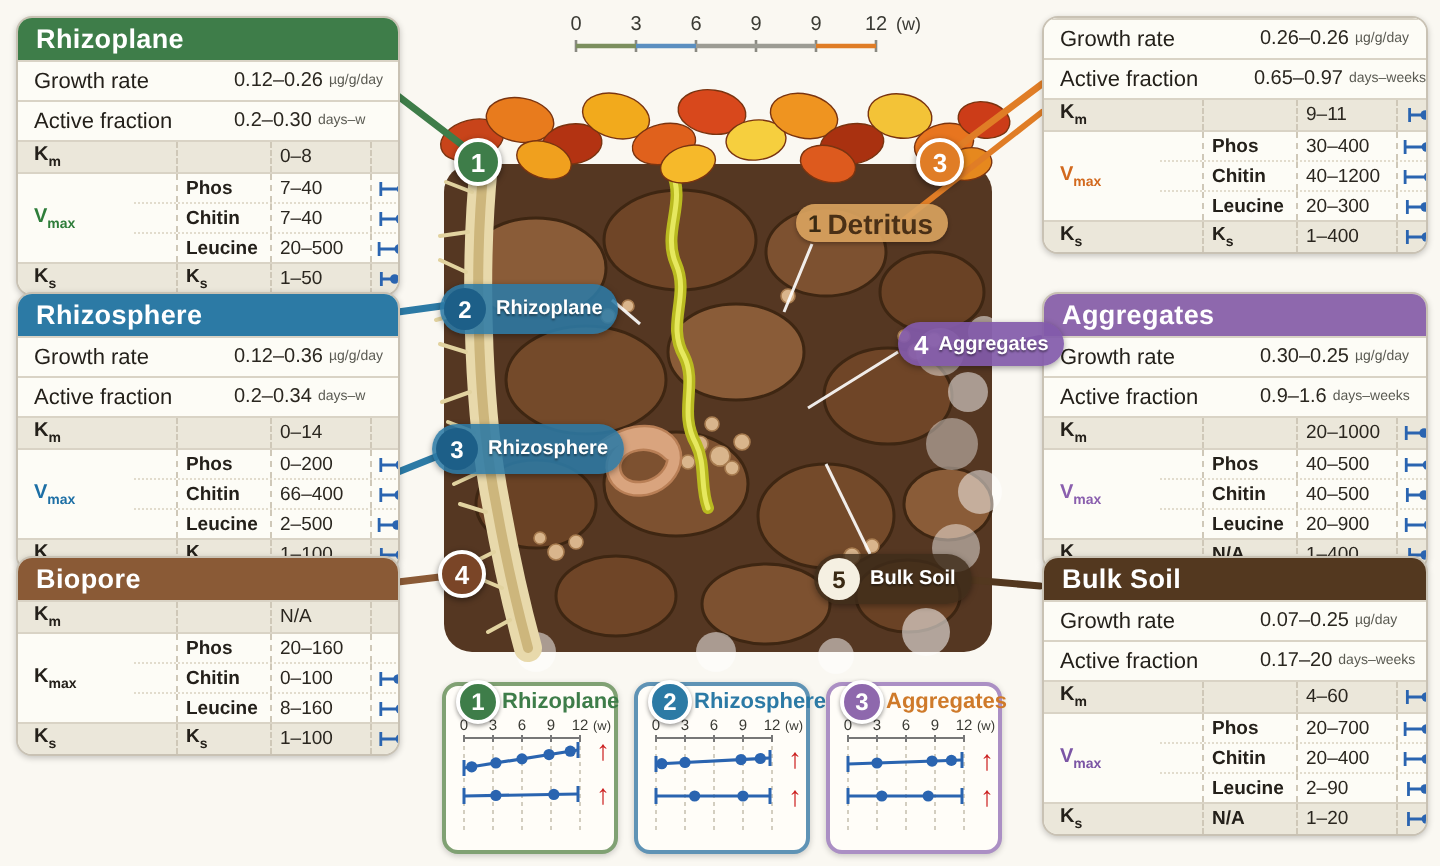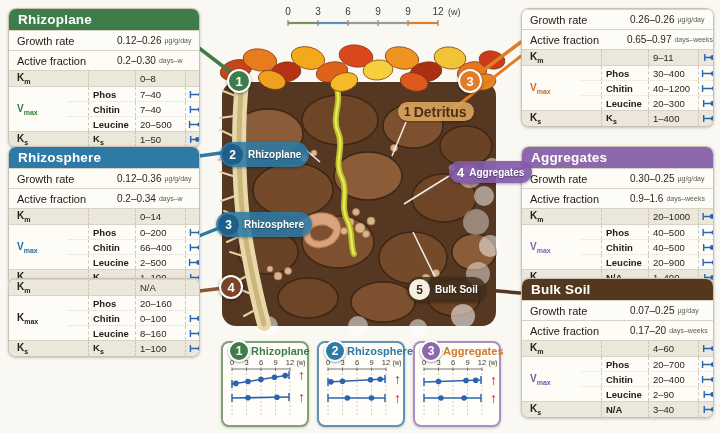--- a/index.html
+++ b/index.html
@@ -381,20 +381,21 @@
             <line x1="3.6799999999999997" y1="6.5" x2="18.8" y2="6.5" stroke="#2a64b0" stroke-width="1.4"></line>
             <line x1="3.6799999999999997" y1="3" x2="3.6799999999999997" y2="10" stroke="#2a64b0" stroke-width="1.4"></line>
             <line x1="18.8" y1="3" x2="18.8" y2="10" stroke="#2a64b0" stroke-width="1.4"></line>
             <circle cx="13.200000000000001" cy="6.5" r="2.4" fill="#2a64b0"></circle>
           </svg>
           <span class="arr">↑</span>
         </span>
       </div>
     </div>
     <div class="panel pos-biopore">
+      <div class="phead" style="background: rgb(138, 90, 54);">Biopore</div>
       <div class="row single shade">
         <span class="c1"><span>K<sub>m</sub></span></span>
         <span class="c2"></span>
         <span class="c3">N/A</span>
         <span class="c4">
           <svg width="32" height="13" viewBox="0 0 32 13">
             <line x1="23.5" y1="0" x2="23.5" y2="13" stroke="#cfc8b8" stroke-dasharray="2,2" stroke-width="0.8"></line>
             <line x1="29.5" y1="0" x2="29.5" y2="13" stroke="#cfc8b8" stroke-dasharray="2,2" stroke-width="0.8"></line>
           </svg>
         </span>
@@ -736,21 +737,21 @@
                 <circle cx="12.64" cy="6.5" r="2.4" fill="#2a64b0"></circle>
               </svg>
               <span class="arr">↑</span>
             </span>
           </div>
         </div>
       </div>
       <div class="row single shade">
         <span class="c1"><span>K<sub>s</sub></span></span>
         <span class="c2">N/A</span>
-        <span class="c3">3–40</span>
+        <span class="c3">1–20</span>
         <span class="c4">
           <svg width="32" height="13" viewBox="0 0 32 13">
             <line x1="23.5" y1="0" x2="23.5" y2="13" stroke="#cfc8b8" stroke-dasharray="2,2" stroke-width="0.8"></line>
             <line x1="29.5" y1="0" x2="29.5" y2="13" stroke="#cfc8b8" stroke-dasharray="2,2" stroke-width="0.8"></line>
             <line x1="4.24" y1="6.5" x2="18.8" y2="6.5" stroke="#2a64b0" stroke-width="1.4"></line>
             <line x1="4.24" y1="3" x2="4.24" y2="10" stroke="#2a64b0" stroke-width="1.4"></line>
             <line x1="18.8" y1="3" x2="18.8" y2="10" stroke="#2a64b0" stroke-width="1.4"></line>
             <circle cx="13.200000000000001" cy="6.5" r="2.4" fill="#2a64b0"></circle>
           </svg>
           <span class="arr">↑</span>

